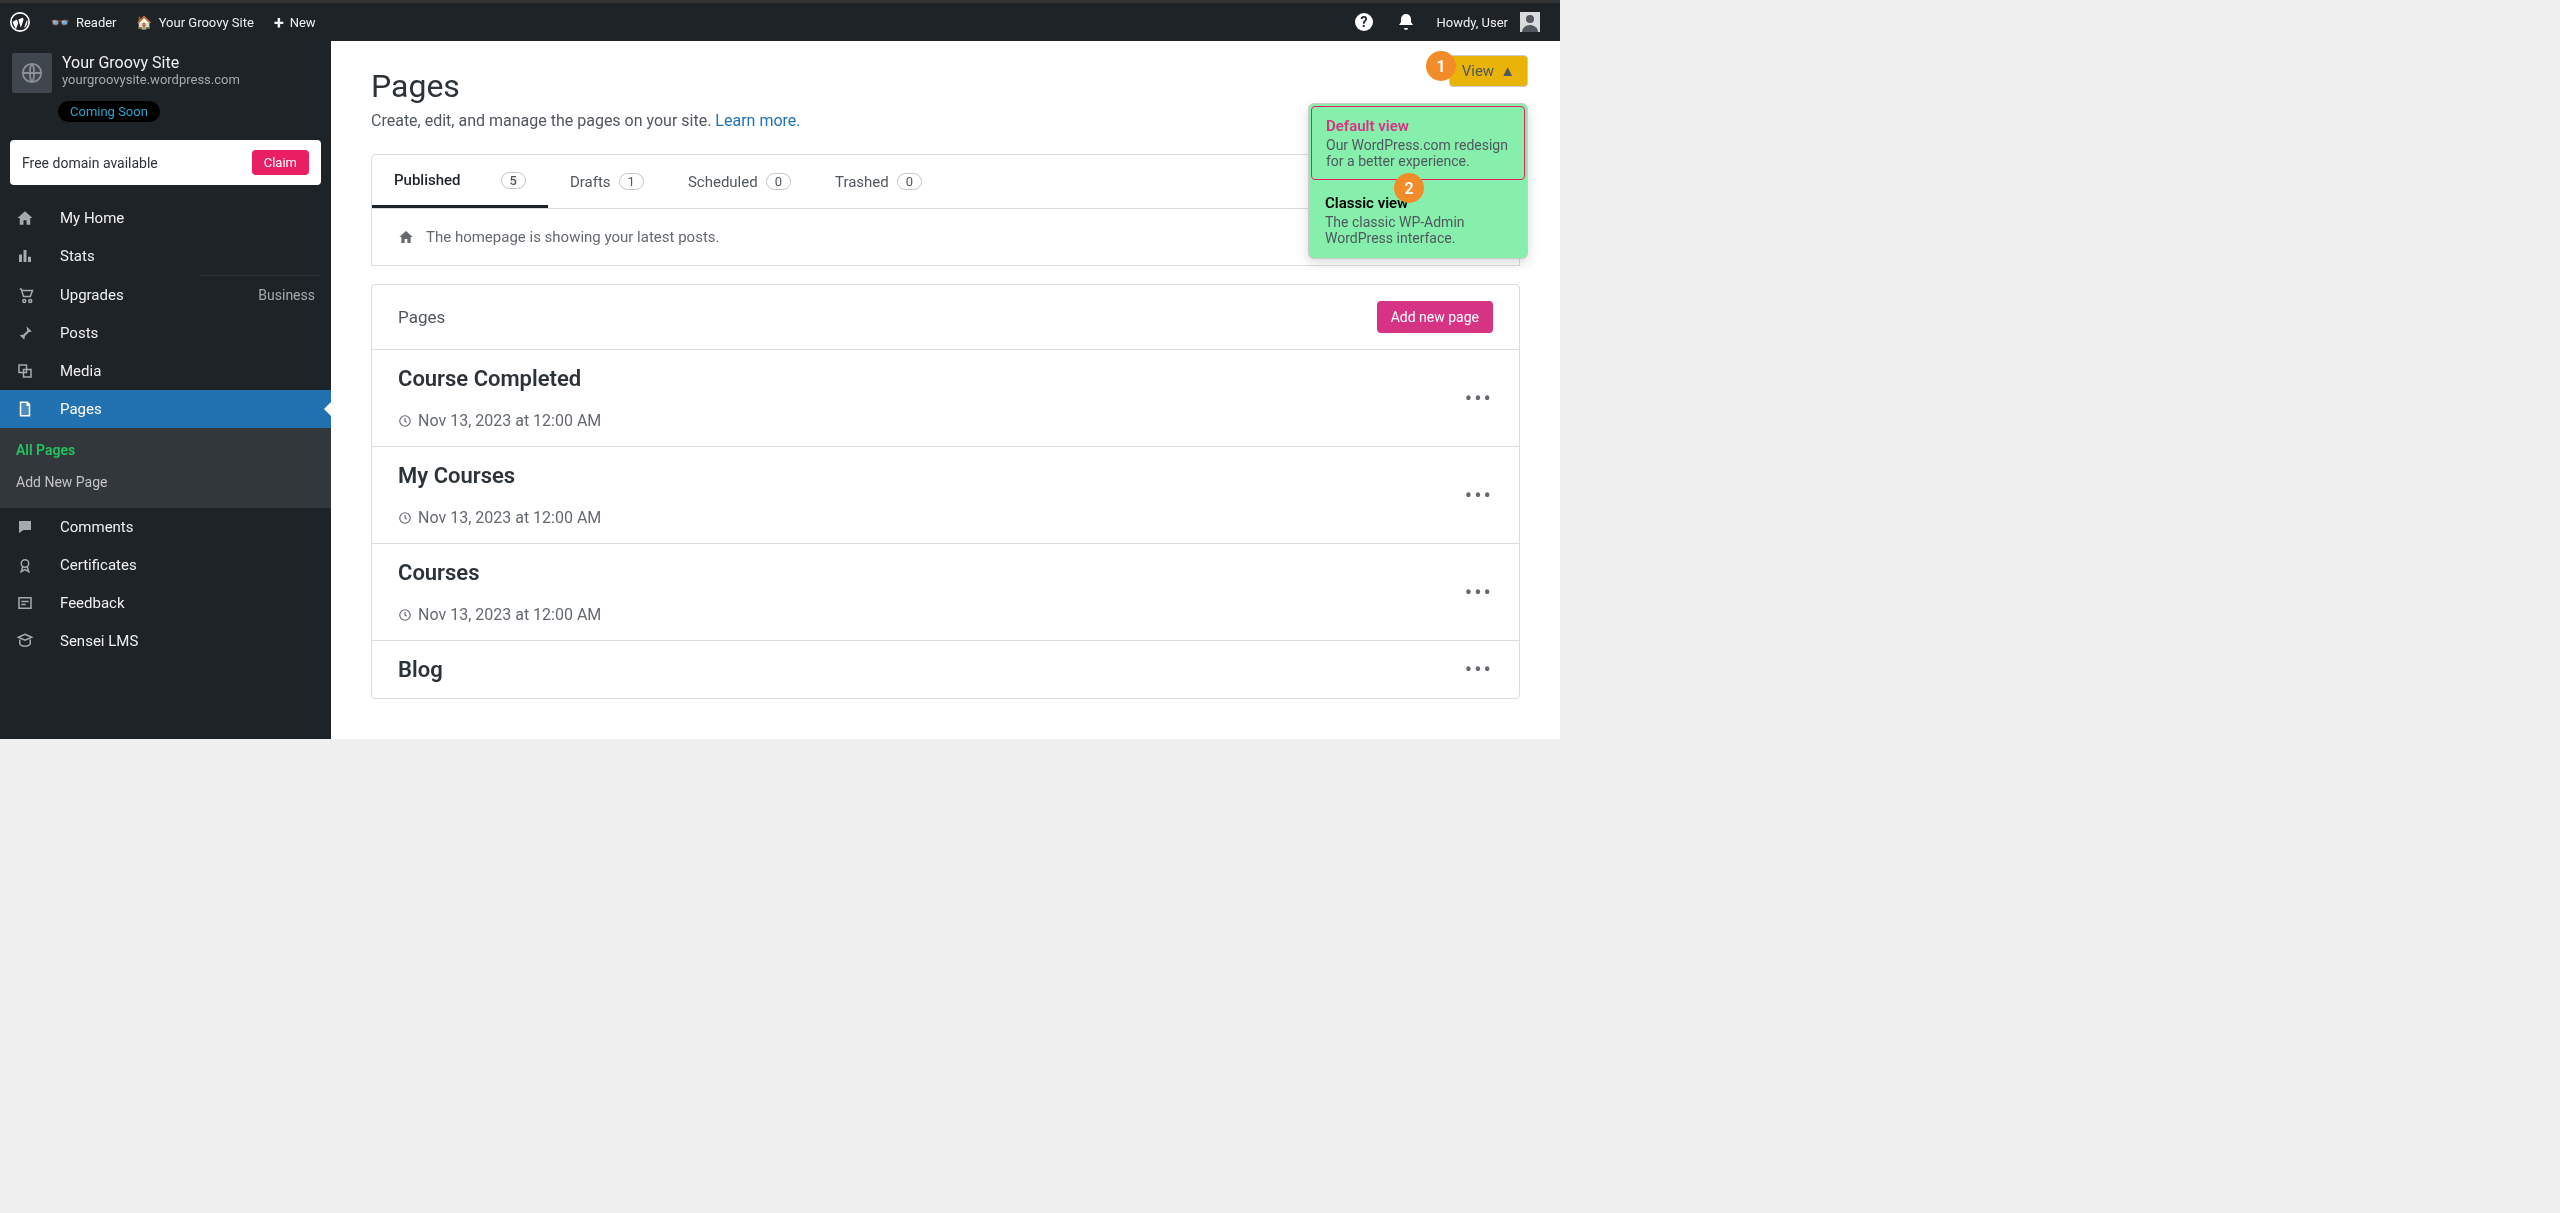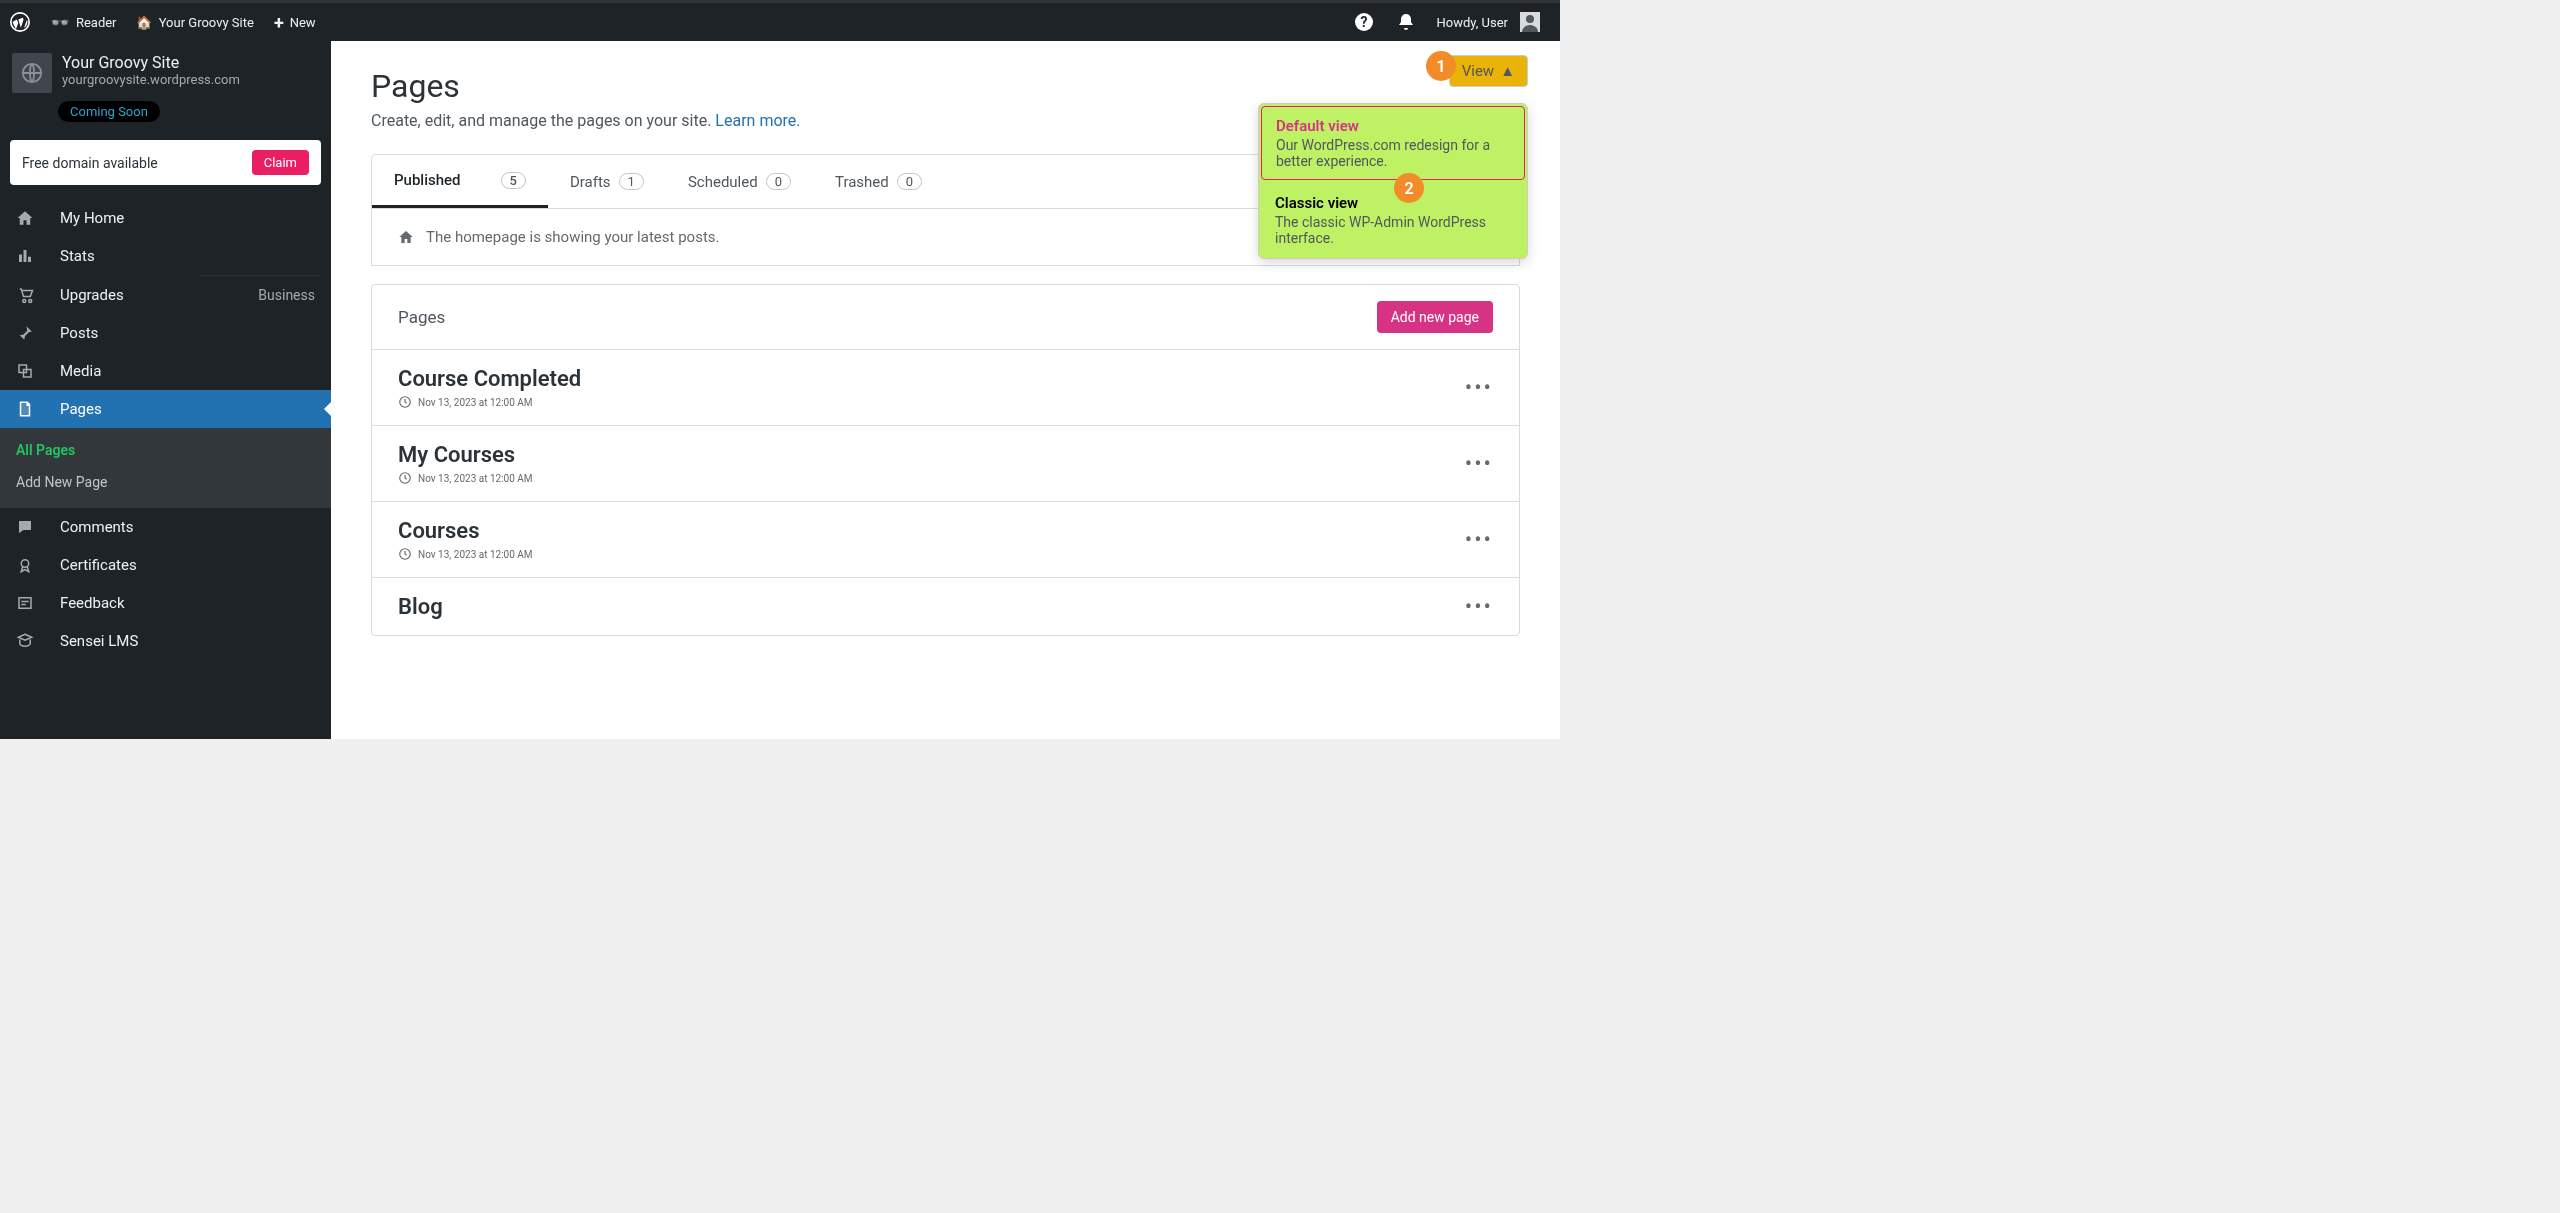--- a/index.html
+++ b/index.html
@@ -42,21 +42,21 @@
 .subnav-item.current { font-weight:600; color:#22c55e; }
 
 
 .main { flex:1; background:#fff; padding: 26px 40px; position:relative; overflow:hidden; }
 .page-title { font-size: 32px; font-weight:400; color:#2c3338; margin-bottom:6px; }
 .page-sub { font-size: 16px; color:#50575e; margin-bottom:24px; }
 .page-sub a { color:#2271b1; text-decoration:none; }
 
 
 .view-btn { position:absolute; top:14px; right:32px; border:1px solid #ccc; background:#eab308; padding:6px 12px; border-radius:4px; font-size:15px; color:#50575e; display:flex; align-items:center; gap:6px; cursor:pointer; }
-.view-popover { position:absolute; top:62px; right:32px; width:270px; background:#bef264; border:1px solid #ccc; border-radius:6px; box-shadow:0 4px 12px rgba(0,0,0,.15); z-index:10; }
+.view-popover { position:absolute; top:62px; right:32px; width:220px; background:#86efac; border:1px solid #ccc; border-radius:6px; box-shadow:0 4px 12px rgba(0,0,0,.15); z-index:10; }
 .view-option { padding:12px 16px; cursor:pointer; }
 .view-option.selected { border:1px solid #e91e63; border-radius:4px; margin:2px; padding:10px 14px; }
 .view-option .vt { font-weight:600; font-size:15px; }
 .view-option.selected .vt { color:#d63384; }
 .view-option .vd { font-size:14px; color:#50575e; margin-top:2px; }
 
 
 .step-badge { position:absolute; width:30px; height:30px; background:#f28c28; color:#fff; border-radius:50%; display:flex; align-items:center; justify-content:center; font-weight:600; font-size:16px; z-index:20; }
 
 
@@ -69,21 +69,21 @@
 .banner { border:1px solid #dcdcde; border-top:none; padding:18px 26px; display:flex; align-items:center; gap:12px; color:#646970; font-size:15px; }
 .banner .ext { margin-left:auto; cursor:pointer; }
 
 
 .panel { border:1px solid #dcdcde; margin-top:18px; border-radius:4px; }
 .panel-header { display:flex; align-items:center; justify-content:space-between; padding:16px 26px; }
 .panel-header h3 { font-size:17px; font-weight:400; color:#50575e; }
 .add-btn { background:#d63384; color:#fff; border:none; padding:8px 14px; border-radius:4px; font-size:14px; cursor:pointer; }
 .page-row { border-top:1px solid #dcdcde; padding:16px 26px; display:flex; align-items:center; justify-content:space-between; }
 .page-row .rt { font-size:22px; font-weight:600; color:#2c3338; }
-.page-row .meta { font-size:10px; color:#646970; display:flex; align-items:center; gap:6px; margin-top:4px; }
+.page-row .meta { font-size:16px; color:#646970; display:flex; align-items:center; gap:6px; margin-top:20px; }
 .ellipsis { color:#646970; cursor:pointer; font-size:22px; letter-spacing:2px; }
 
 svg { display:block; }
 </style>
 </head>
 <body>
 
 <div class="adminbar">
   <div class="adminbar-left">
     <div class="adminbar-item">

